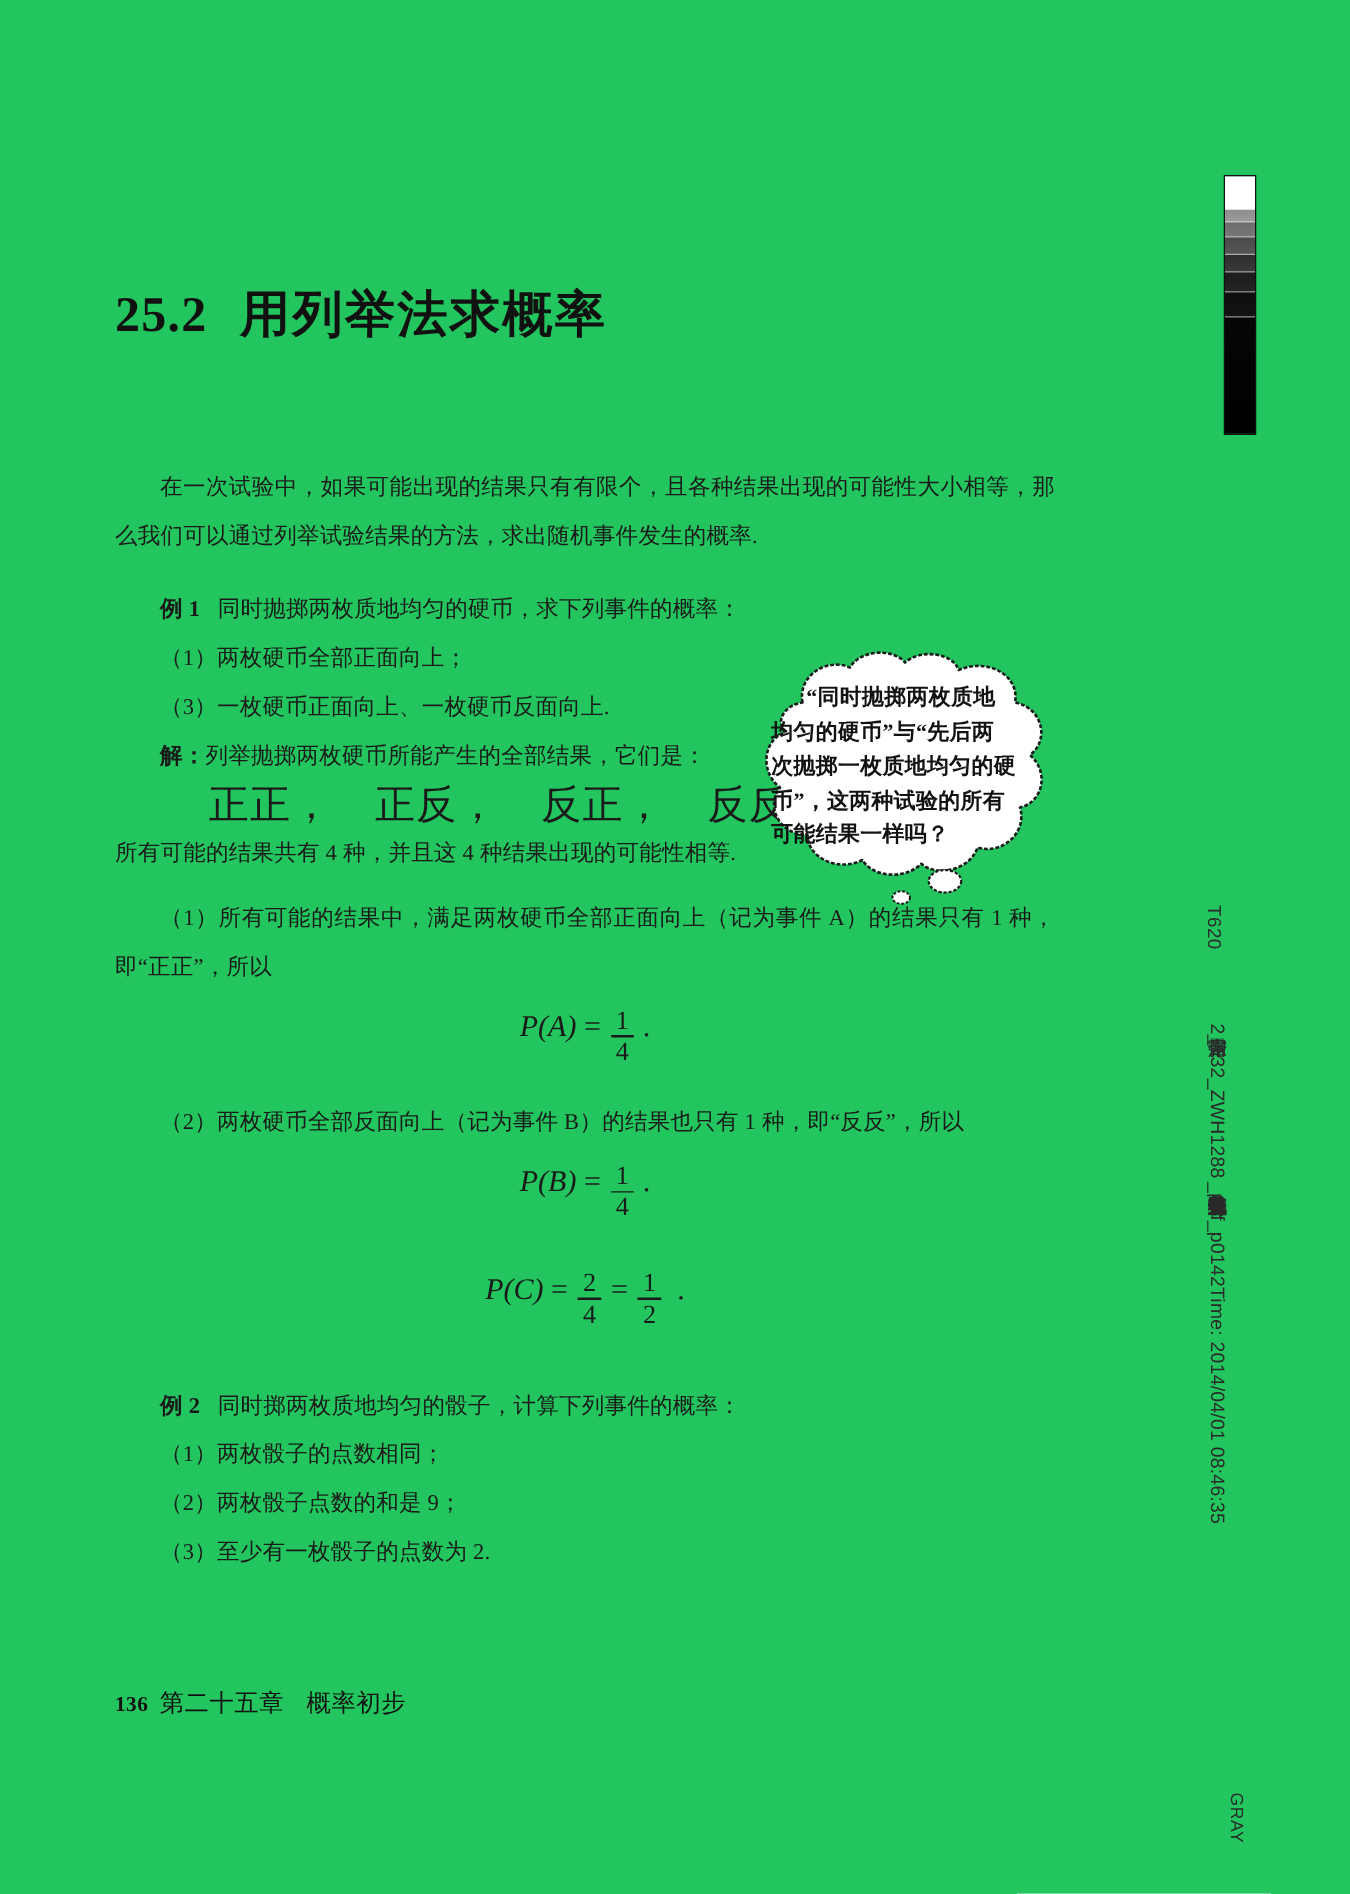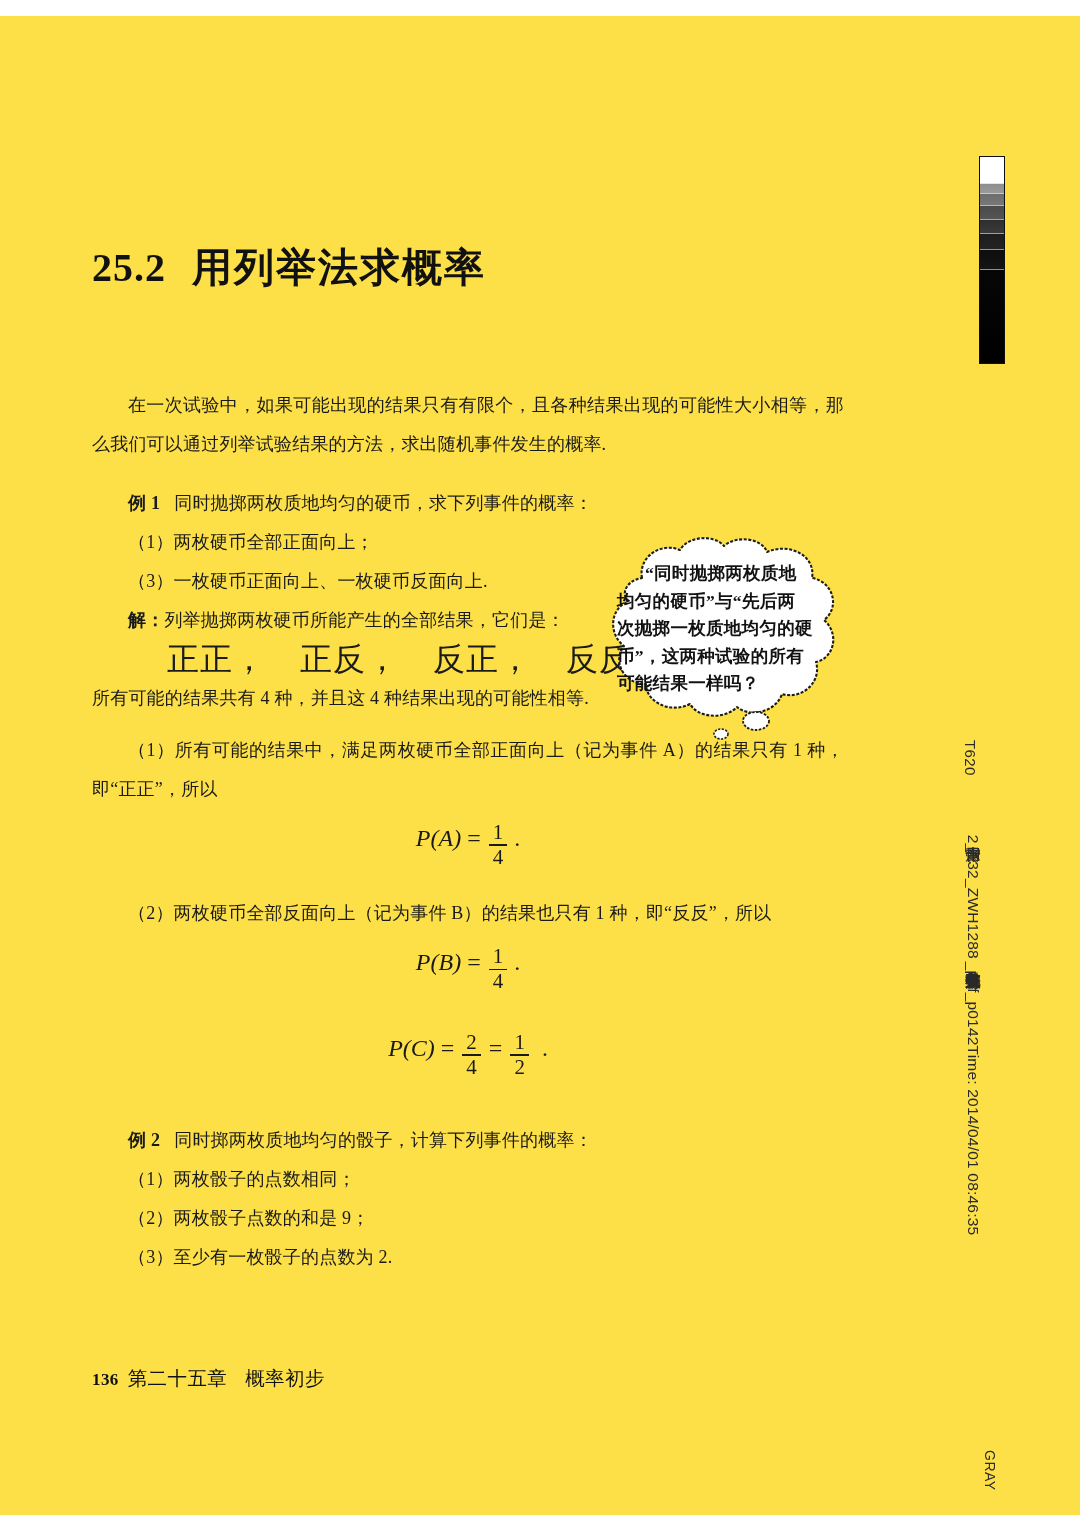--- a/index.html
+++ b/index.html
@@ -12,22 +12,21 @@
     height: 1515px;
     position: relative;
     font-family: "Liberation Serif", "DejaVu Serif", serif;
     color: #1a1a1a;
     overflow: hidden;
   }
 
   .page {
     position: absolute;
     inset: 0;
-    background: #fde047;
-    margin-top: 16px;
+    background: #22c55e;
   }
 
   
   .chapter-title {
     position: absolute;
     left: 92px;
     top: 224px;
     font-size: 40px;
     font-weight: 700;
     letter-spacing: 2px;

